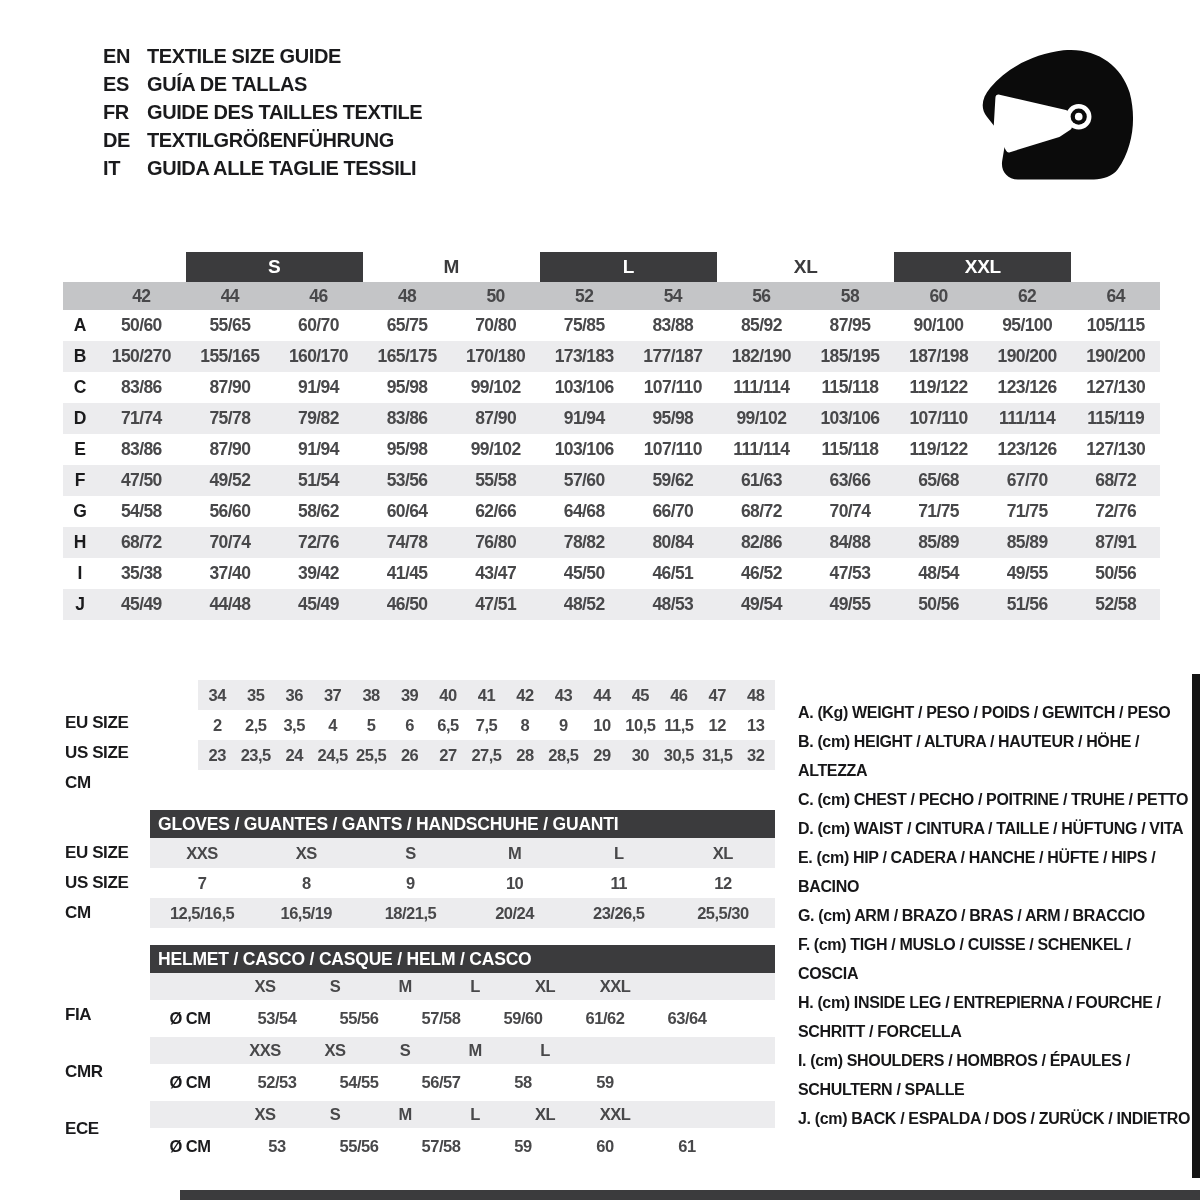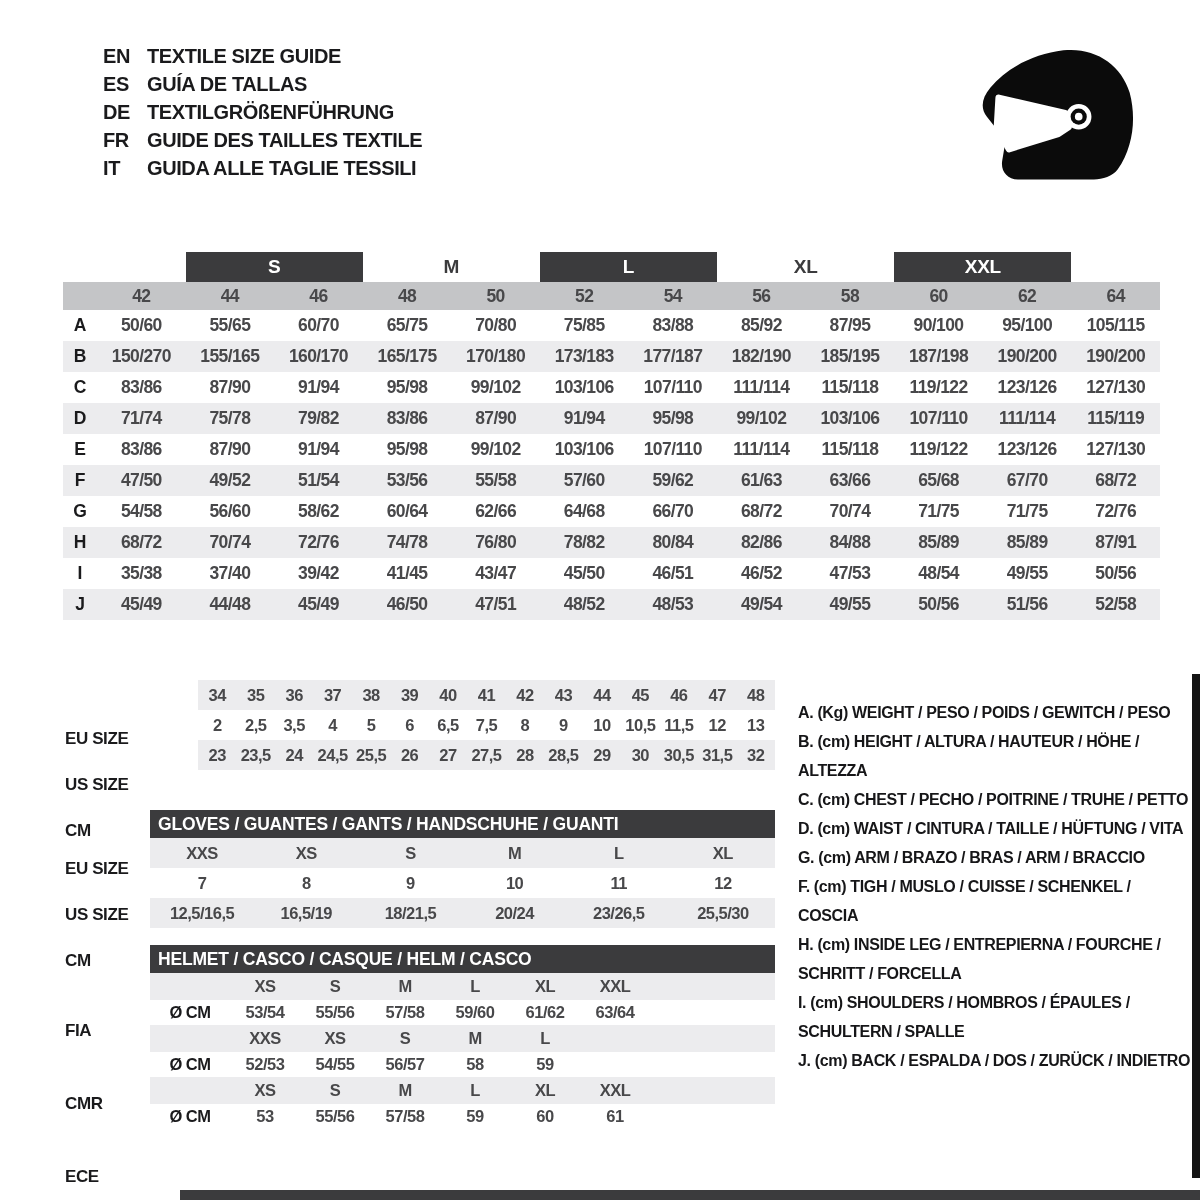--- a/index.html
+++ b/index.html
@@ -25,31 +25,31 @@
   .cell{font-weight:bold;font-size:17.5px;color:var(--val);text-align:center;letter-spacing:-0.6px;white-space:nowrap;}
   .letter{font-weight:bold;font-size:17.5px;color:var(--lab);text-align:center;}
   .grp{height:30px;display:flex;align-items:center;justify-content:center;
        font-weight:bold;font-size:19px;letter-spacing:-0.3px;}
   .grp-dark{background:var(--bar);color:#fff;}
   .grp-plain{color:var(--bar);}
   
   .sec{position:absolute;left:65px;display:flex;}
   .sec-labels{width:85px;flex:none;}
   .sec-label{display:flex;align-items:center;font-weight:bold;font-size:17px;
-             color:var(--lab);letter-spacing:-0.4px;margin-top:16px;}
+             color:var(--lab);letter-spacing:-0.4px;}
   .sec-table{width:625px;flex:none;}
   .sec-header{height:28px;background:var(--bar);color:#fff;display:flex;align-items:center;
               padding-left:8px;font-weight:bold;font-size:17.5px;letter-spacing:-0.2px;box-sizing:border-box;}
   .sec-row{display:grid;align-items:center;}
   .sec-row.band{background:var(--band);}
   .shoes-cols{grid-template-columns:repeat(15,1fr);height:30px;margin-left:48px;}
   .gloves-cols{grid-template-columns:repeat(6,1fr);height:30px;}
   .helm-cols{grid-template-columns:80px repeat(6,70px) 1fr;}
   .helm-size{height:27px;}
-  .helm-val{height:25px;}
+  .helm-val{height:37px;gap:12px;}
   .scell{font-weight:bold;font-size:16.5px;color:var(--val);text-align:center;letter-spacing:-0.5px;white-space:nowrap;}
   .scell.dark{color:var(--lab);}
   
   .legend{position:absolute;left:798px;top:698px;width:396px;}
   .lg-item{font-weight:bold;font-size:16px;line-height:29px;color:#161618;letter-spacing:-0.35px;}
   
   .right-bar{position:absolute;left:1192px;top:674px;width:8px;height:504px;background:#141414;}
   .bottom-bar{position:absolute;left:180px;top:1190px;width:1020px;height:10px;background:var(--bar);}
 </style>
 </head>
@@ -60,26 +60,26 @@
   <div class="title" id="title-block">
       <div class="t-row">
         <span class="t-code">EN</span>
         <span class="t-text">TEXTILE SIZE GUIDE</span>
       </div>
       <div class="t-row">
         <span class="t-code">ES</span>
         <span class="t-text">GUÍA DE TALLAS</span>
       </div>
       <div class="t-row">
+        <span class="t-code">FR</span>
+        <span class="t-text">GUIDE DES TAILLES TEXTILE</span>
+      </div>
+      <div class="t-row">
         <span class="t-code">DE</span>
         <span class="t-text">TEXTILGRÖßENFÜHRUNG</span>
-      </div>
-      <div class="t-row">
-        <span class="t-code">FR</span>
-        <span class="t-text">GUIDE DES TAILLES TEXTILE</span>
       </div>
       <div class="t-row">
         <span class="t-code">IT</span>
         <span class="t-text">GUIDA ALLE TAGLIE TESSILI</span>
       </div>
     </div>
 
   <svg class="helmet-ic" viewBox="0 0 200 170" aria-hidden="true">
     <path fill="#0b0b0b" d="M104,6 C140,2 172,22 182,56 C190,86 186,120 168,146 C162,154 150,158 140,158 L52,158 C38,158 30,148 32,136 L36,112 L14,84 C6,74 8,62 18,50 C38,26 70,10 104,6 Z"></path>
     <path fill="#ffffff" stroke="#ffffff" stroke-width="8" stroke-linejoin="round" d="M28,62 L106,80 L110,96 L98,104 L40,122 L26,96 Z"></path>
@@ -426,20 +426,21 @@
           <div class="scell">61</div>
         </div>
       </div>
     </div>
 
   <div class="legend" id="legend">
       <div class="lg-item">A. (Kg) WEIGHT / PESO / POIDS / GEWITCH / PESO</div>
       <div class="lg-item">B. (cm) HEIGHT / ALTURA / HAUTEUR / HÖHE / ALTEZZA</div>
       <div class="lg-item">C. (cm) CHEST / PECHO / POITRINE / TRUHE / PETTO</div>
       <div class="lg-item">D. (cm) WAIST / CINTURA / TAILLE / HÜFTUNG / VITA</div>
+      <div class="lg-item">E. (cm) HIP / CADERA / HANCHE / HÜFTE / HIPS /  BACINO</div>
       <div class="lg-item">G. (cm) ARM  / BRAZO / BRAS / ARM / BRACCIO</div>
       <div class="lg-item">F. (cm) TIGH / MUSLO / CUISSE / SCHENKEL / COSCIA</div>
       <div class="lg-item">H. (cm) INSIDE LEG / ENTREPIERNA / FOURCHE / SCHRITT / FORCELLA</div>
       <div class="lg-item">I.  (cm) SHOULDERS / HOMBROS / ÉPAULES / SCHULTERN / SPALLE</div>
       <div class="lg-item">J. (cm) BACK / ESPALDA / DOS / ZURÜCK / INDIETRO</div>
     </div>
 
   <div class="right-bar"></div>
   <div class="bottom-bar"></div>
 </div>

